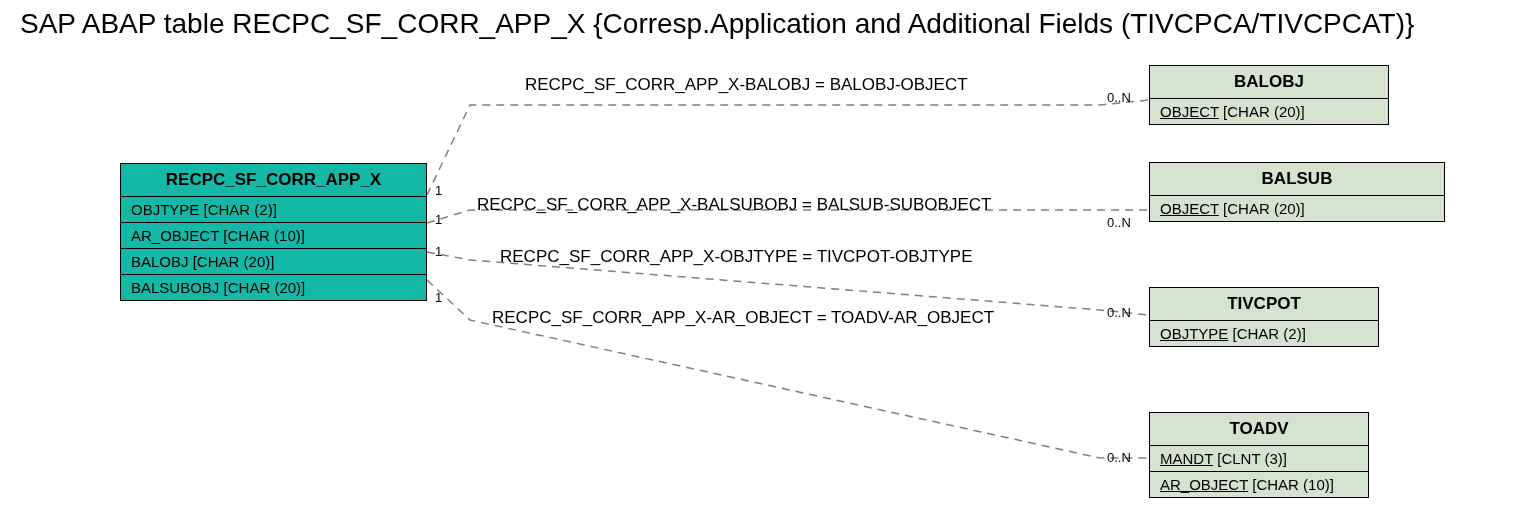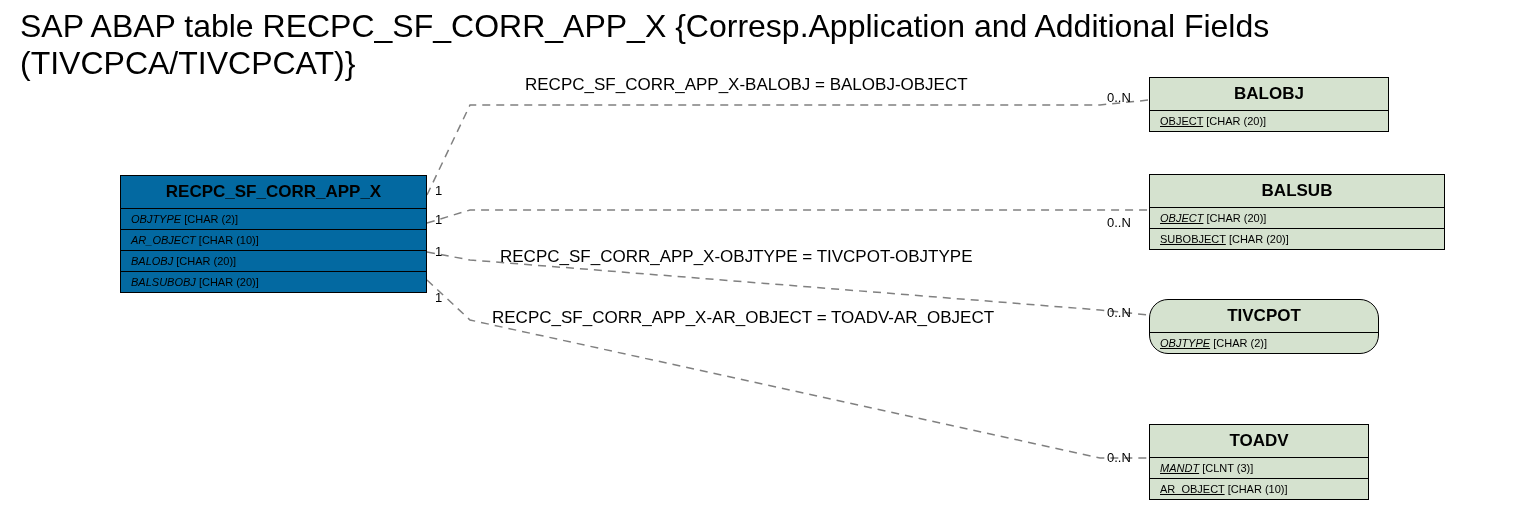--- a/index.html
+++ b/index.html
@@ -14,47 +14,46 @@
   .canvas {
     position: relative;
     width: 1515px;
     height: 517px;
   }
   .title {
     position: absolute;
     top: 8px;
     left: 20px;
     right: 20px;
-    font-size: 32px;
+    font-size: 28px;
     font-weight: 400;
   }
   .entity {
     position: absolute;
     border: 1.5px solid #000;
     box-sizing: border-box;
-    margin-top: 12px;
   }
   .entity .header {
     text-align: center;
     font-weight: 700;
     padding: 6px 10px;
     border-bottom: 1.5px solid #000;
     font-size: 17px;
     white-space: nowrap;
   }
   .entity .row {
     padding: 4px 10px;
     border-bottom: 1.5px solid #000;
-    font-size: 11px;
+    font-size: 15px;
     white-space: nowrap;
   }
   .entity .row:last-child { border-bottom: none; }
-  .primary { background: #0369a1; }
+  .primary { background: #14b8a6; }
   .secondary { background: #d5e2cf; }
-  .ital { font-style: italic; }
+  .ital { }
   .uline { text-decoration: underline; }
 
   svg.lines {
     position: absolute;
     left: 0; top: 0;
     width: 1515px;
     height: 517px;
     pointer-events: none;
   }
   .rel-label {
@@ -116,47 +115,44 @@
       <span>[CHAR (20)]</span>
     </div>
   </div>
 
   <div class="entity secondary" style="left:1149px; top:162px; width:296px;">
     <div class="header">BALSUB</div>
     <div class="row">
       <span class="uline ital">OBJECT</span>
       <span>[CHAR (20)]</span>
     </div>
-    <div class="row">
-      <span class="uline">SUBOBJECT</span>
-      <span>[CHAR (20)]</span>
-    </div>
   </div>
 
-  <div class="entity secondary" style="left:1149px; top:287px; width:230px;border-radius:19px;">
+  <div class="entity secondary" style="left:1149px; top:287px; width:230px;">
     <div class="header">TIVCPOT</div>
     <div class="row">
       <span class="uline ital">OBJTYPE</span>
       <span>[CHAR (2)]</span>
     </div>
   </div>
 
   <div class="entity secondary" style="left:1149px; top:412px; width:220px;">
     <div class="header">TOADV</div>
     <div class="row">
       <span class="uline ital">MANDT</span>
       <span>[CLNT (3)]</span>
     </div>
     <div class="row">
       <span class="uline">AR_OBJECT</span>
       <span>[CHAR (10)]</span>
     </div>
   </div>
 
   <div class="rel-label" style="left:525px; top:75px;text-align:center;">RECPC_SF_CORR_APP_X-BALOBJ = BALOBJ-OBJECT</div>
+  <div class="rel-label" style="left:477px; top:195px;">RECPC_SF_CORR_APP_X-BALSUBOBJ = BALSUB-SUBOBJECT</div>
   <div class="rel-label" style="left:500px; top:247px;">RECPC_SF_CORR_APP_X-OBJTYPE = TIVCPOT-OBJTYPE</div>
   <div class="rel-label" style="left:492px; top:308px;">RECPC_SF_CORR_APP_X-AR_OBJECT = TOADV-AR_OBJECT</div>
 
   <div class="card" style="left:435px; top:183px;">1</div>
   <div class="card" style="left:435px; top:212px;">1</div>
   <div class="card" style="left:435px; top:244px;">1</div>
   <div class="card" style="left:435px; top:290px;">1</div>
 
   <div class="card" style="left:1107px; top:90px;">0..N</div>
   <div class="card" style="left:1107px; top:215px;">0..N</div>

